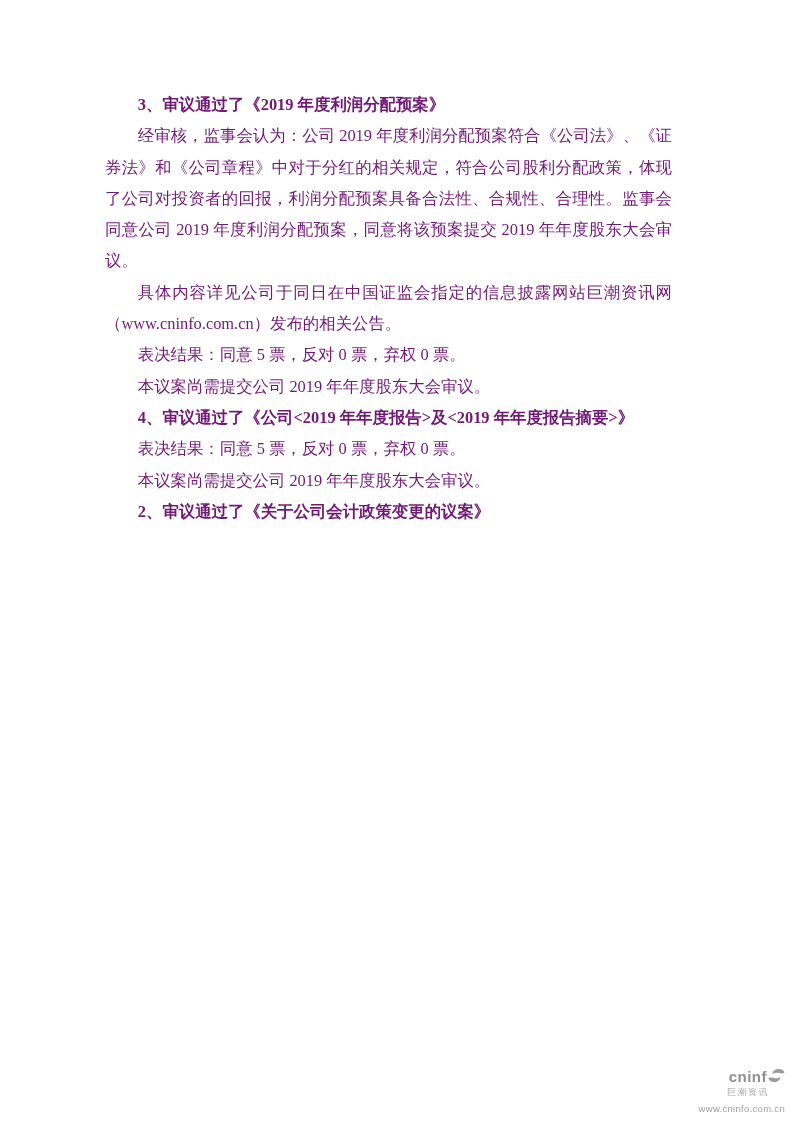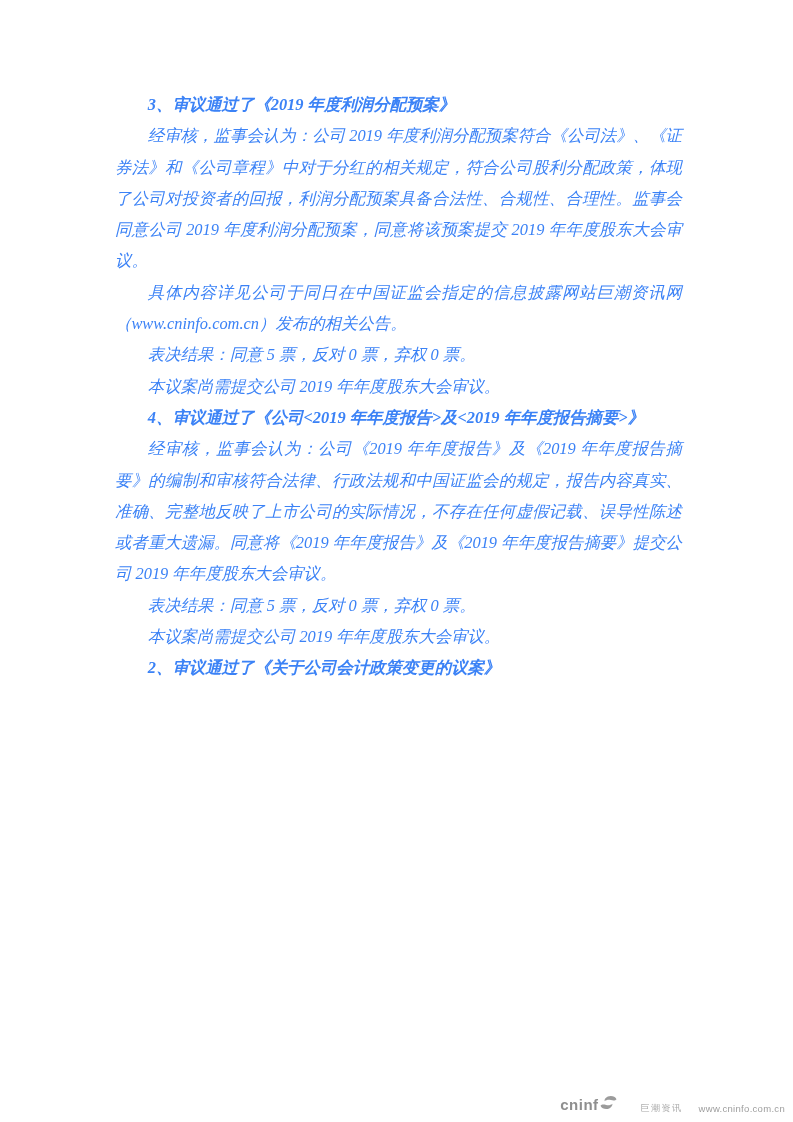--- a/index.html
+++ b/index.html
@@ -10,45 +10,44 @@
   .page {
     position: relative;
     width: 793px;
     height: 1122px;
     background: #ffffff;
     overflow: hidden;
     font-family: "Liberation Serif", "DejaVu Serif", serif;
   }
   .doc-body {
     position: absolute;
-    left: 115px;
+    left: 105px;
     top: 89px;
     width: 567px;
-    color: #3b82f6;
+    color: #701a75;
     font-size: 16.4px;
     line-height: 31.3px;
     text-align: justify;
     text-justify: inter-ideograph;
-    font-style: italic;
   }
   .doc-body p {
     margin: 0;
     padding: 0;
     text-indent: 2em;
   }
   .doc-body p.heading {
     font-weight: 700;
     text-align: left;
   }
   .cninfo-logo {
     position: absolute;
     right: 8px;
     bottom: 9px;
     display: flex;
-    flex-direction: row;
+    flex-direction: column;
     align-items: flex-end;
     font-family: "Liberation Sans", "DejaVu Sans", sans-serif;
     color: #9b9b9b;
     line-height: 1;
     user-select: none;
   }
   .cninfo-brand-row {
     display: flex;
     align-items: center;
     gap: 1px;
@@ -87,21 +86,20 @@
       <p class="body">经审核，监事会认为：公司 2019 年度利润分配预案符合《公司法》、《证券法》和《公司章程》中对于分红的相关规定，符合公司股利分配政策，体现了公司对投资者的回报，利润分配预案具备合法性、合规性、合理性。监事会同意公司 2019 年度利润分配预案，同意将该预案提交 2019 年年度股东大会审议。</p>
 
       <p class="body">具体内容详见公司于同日在中国证监会指定的信息披露网站巨潮资讯网（www.cninfo.com.cn）发布的相关公告。</p>
 
       <p class="body">表决结果：同意 5 票，反对 0 票，弃权 0 票。</p>
 
       <p class="body">本议案尚需提交公司 2019 年年度股东大会审议。</p>
 
       <p class="heading">4、审议通过了《公司&lt;2019 年年度报告&gt;及&lt;2019 年年度报告摘要&gt;》</p>
 
-      <p class="body">经审核，监事会认为：公司《2019 年年度报告》及《2019 年年度报告摘要》的编制和审核符合法律、行政法规和中国证监会的规定，报告内容真实、准确、完整地反映了上市公司的实际情况，不存在任何虚假记载、误导性陈述或者重大遗漏。同意将《2019 年年度报告》及《2019 年年度报告摘要》提交公司 2019 年年度股东大会审议。</p>
 
 
       <p class="body">表决结果：同意 5 票，反对 0 票，弃权 0 票。</p>
 
       <p class="body">本议案尚需提交公司 2019 年年度股东大会审议。</p>
 
       <p class="heading">2、审议通过了《关于公司会计政策变更的议案》</p>
 
     </div>
 

